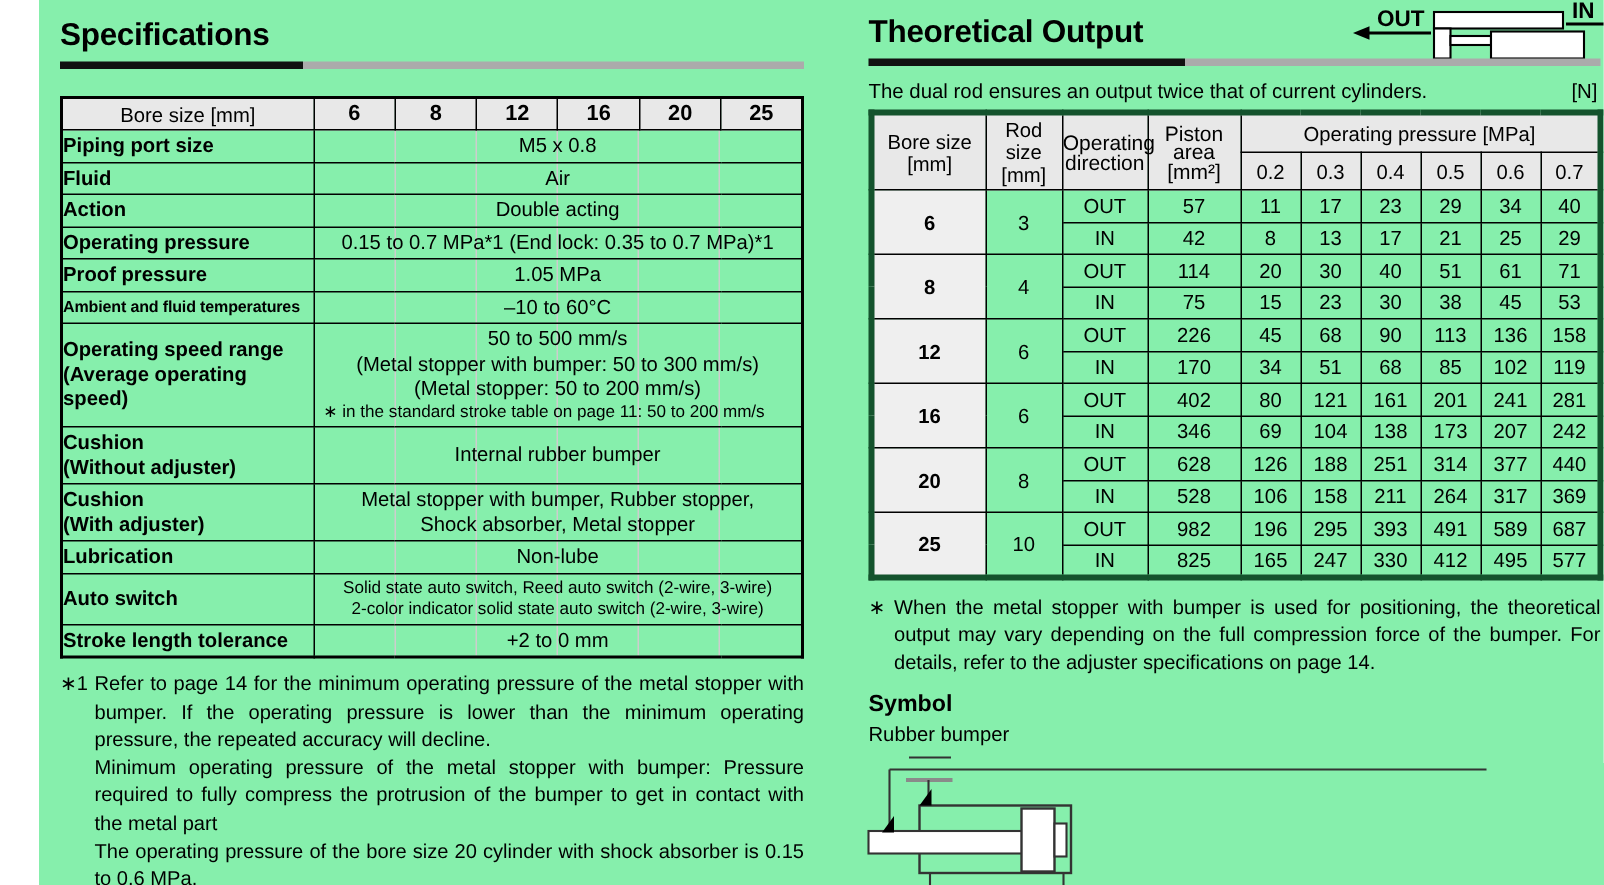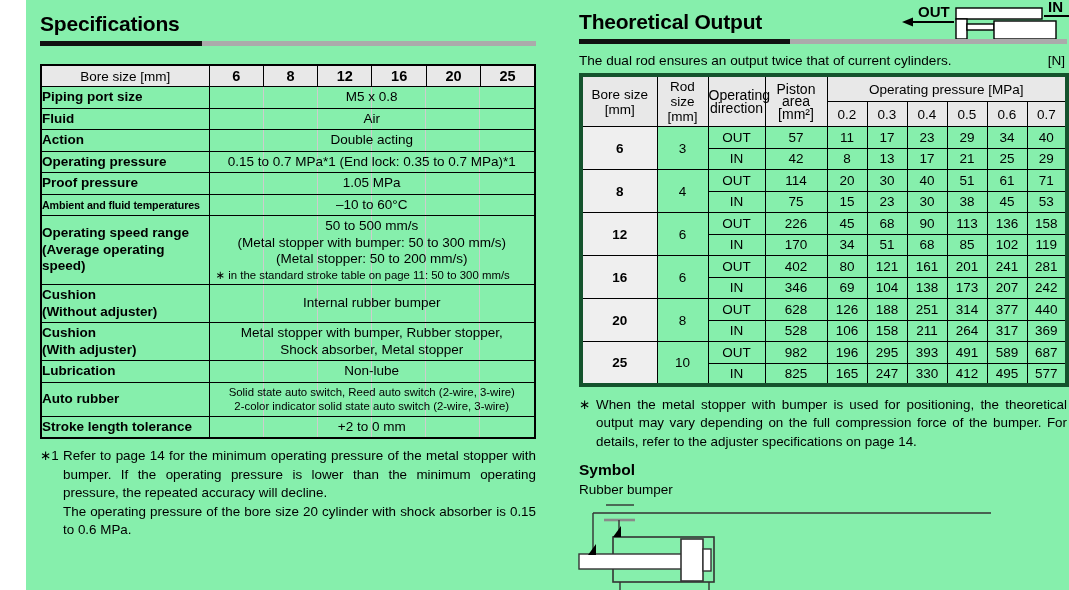--- a/index.html
+++ b/index.html
@@ -111,52 +111,53 @@
           </tr>
           <tr>
             <td class="lbl lbl-sm">Ambient and fluid temperatures</td>
             <td class="val vlines" colspan="6">–10 to 60°C</td>
           </tr>
           <tr>
             <td class="lbl">Operating speed range
 (Average operating speed)</td>
             <td class="val vlines" colspan="6"><div>50 to 500 mm/s
 (Metal stopper with bumper: 50 to 300 mm/s)
-(Metal stopper: 50 to 200 mm/s)</div><div class="note-line">∗  in the standard stroke table on page 11: 50 to 300 mm/s</div></td>
+(Metal stopper: 50 to 200 mm/s)</div><div class="note-line">∗  in the standard stroke table on page 11: 50 to 200 mm/s</div></td>
           </tr>
           <tr>
             <td class="lbl">Cushion
 (Without adjuster)</td>
             <td class="val vlines" colspan="6">Internal rubber bumper</td>
           </tr>
           <tr>
             <td class="lbl">Cushion
 (With adjuster)</td>
             <td class="val vlines" colspan="6">Metal stopper with bumper, Rubber stopper,
 Shock absorber, Metal stopper</td>
           </tr>
           <tr>
             <td class="lbl">Lubrication</td>
             <td class="val vlines" colspan="6">Non-lube</td>
           </tr>
           <tr>
-            <td class="lbl">Auto rubber</td>
+            <td class="lbl">Auto switch</td>
             <td class="val vlines val-sm" colspan="6">Solid state auto switch, Reed auto switch (2-wire, 3-wire)
 2-color indicator solid state auto switch (2-wire, 3-wire)</td>
           </tr>
           <tr>
             <td class="lbl">Stroke length tolerance</td>
             <td class="val vlines" colspan="6">+2 to 0 mm</td>
           </tr>
         </tbody>
     </table>
 
     <div class="footnote fn-left">
       <span class="marker">∗1</span>
       <p>Refer to page 14 for the minimum operating pressure of the metal stopper with bumper. If the operating pressure is lower than the minimum operating pressure, the repeated accuracy will decline.</p>
+      <p>Minimum operating pressure of the metal stopper with bumper: Pressure required to fully compress the protrusion of the bumper to get in contact with the metal part</p>
       <p>The operating pressure of the bore size 20 cylinder with shock absorber is 0.15 to 0.6 MPa.</p>
     </div>
   </section>
 
   <svg class="picto" width="200" height="46" viewBox="0 0 200 46">
     <g>
       <text x="20" y="16" font-size="15" font-weight="bold">OUT</text>
       <line x1="14" y1="21" x2="56" y2="21" stroke="#000" stroke-width="2"></line>
       <polygon points="4,21 15,16.5 15,25.5" fill="#000"></polygon>
     </g>

